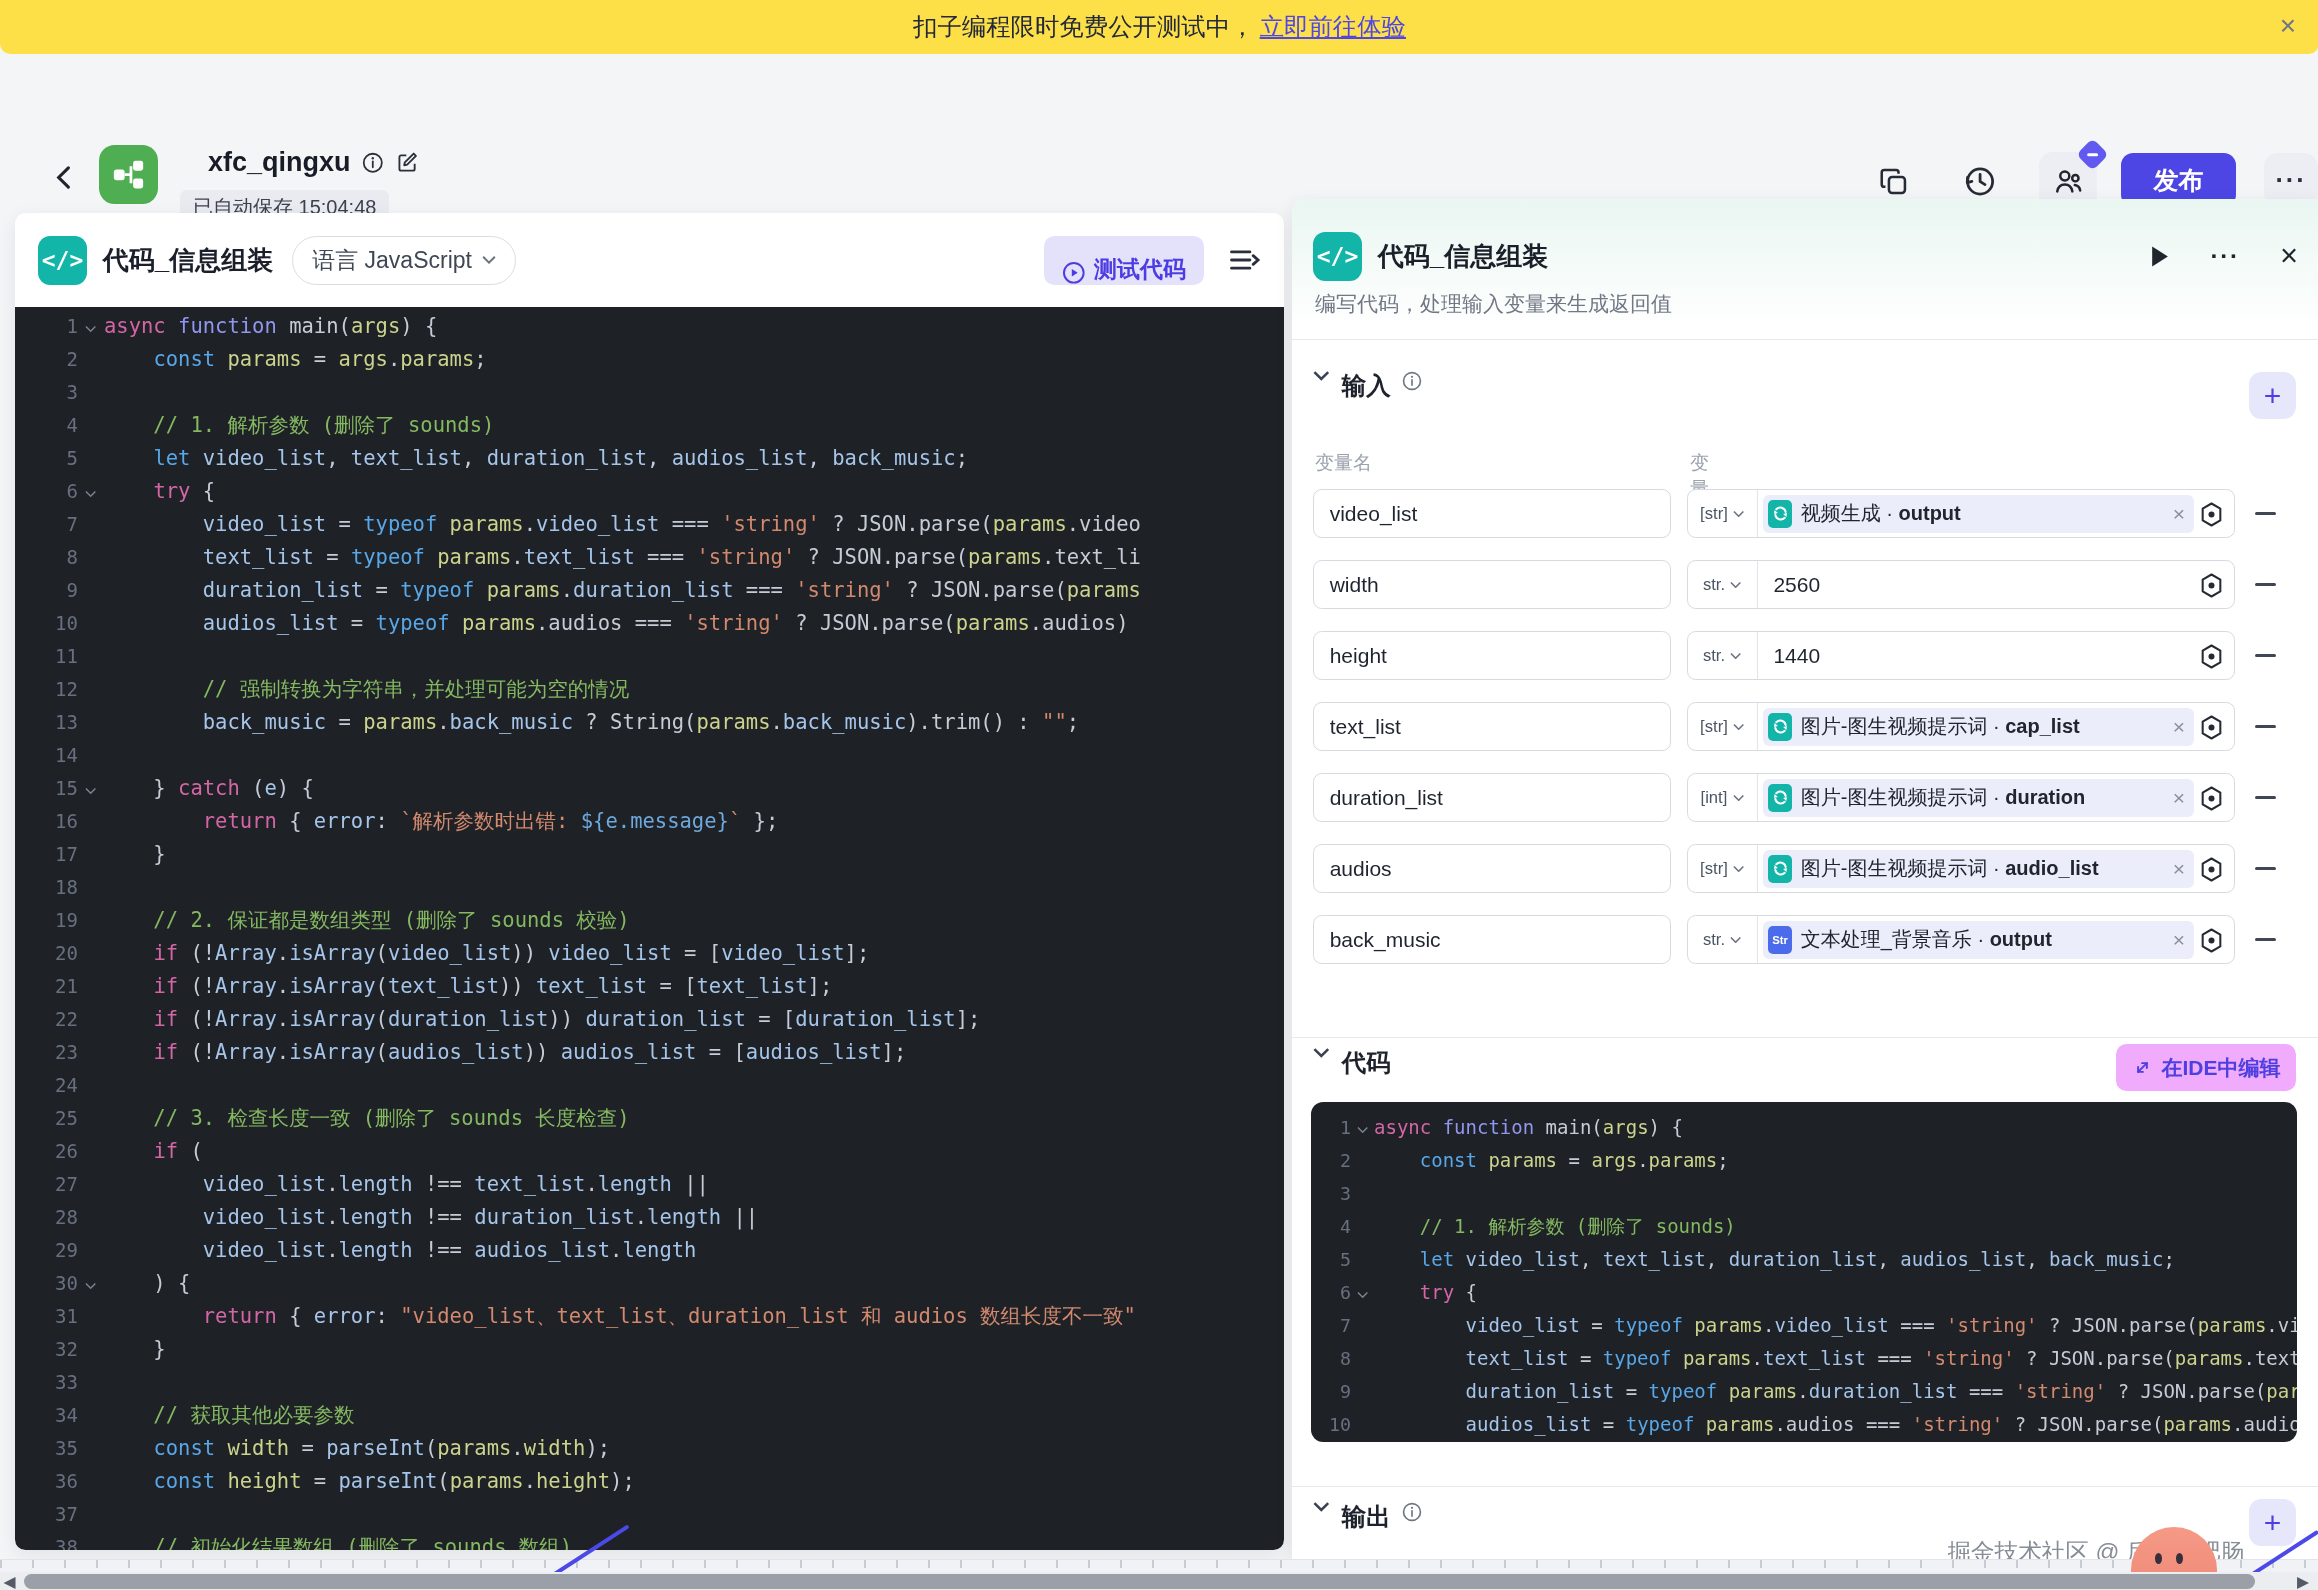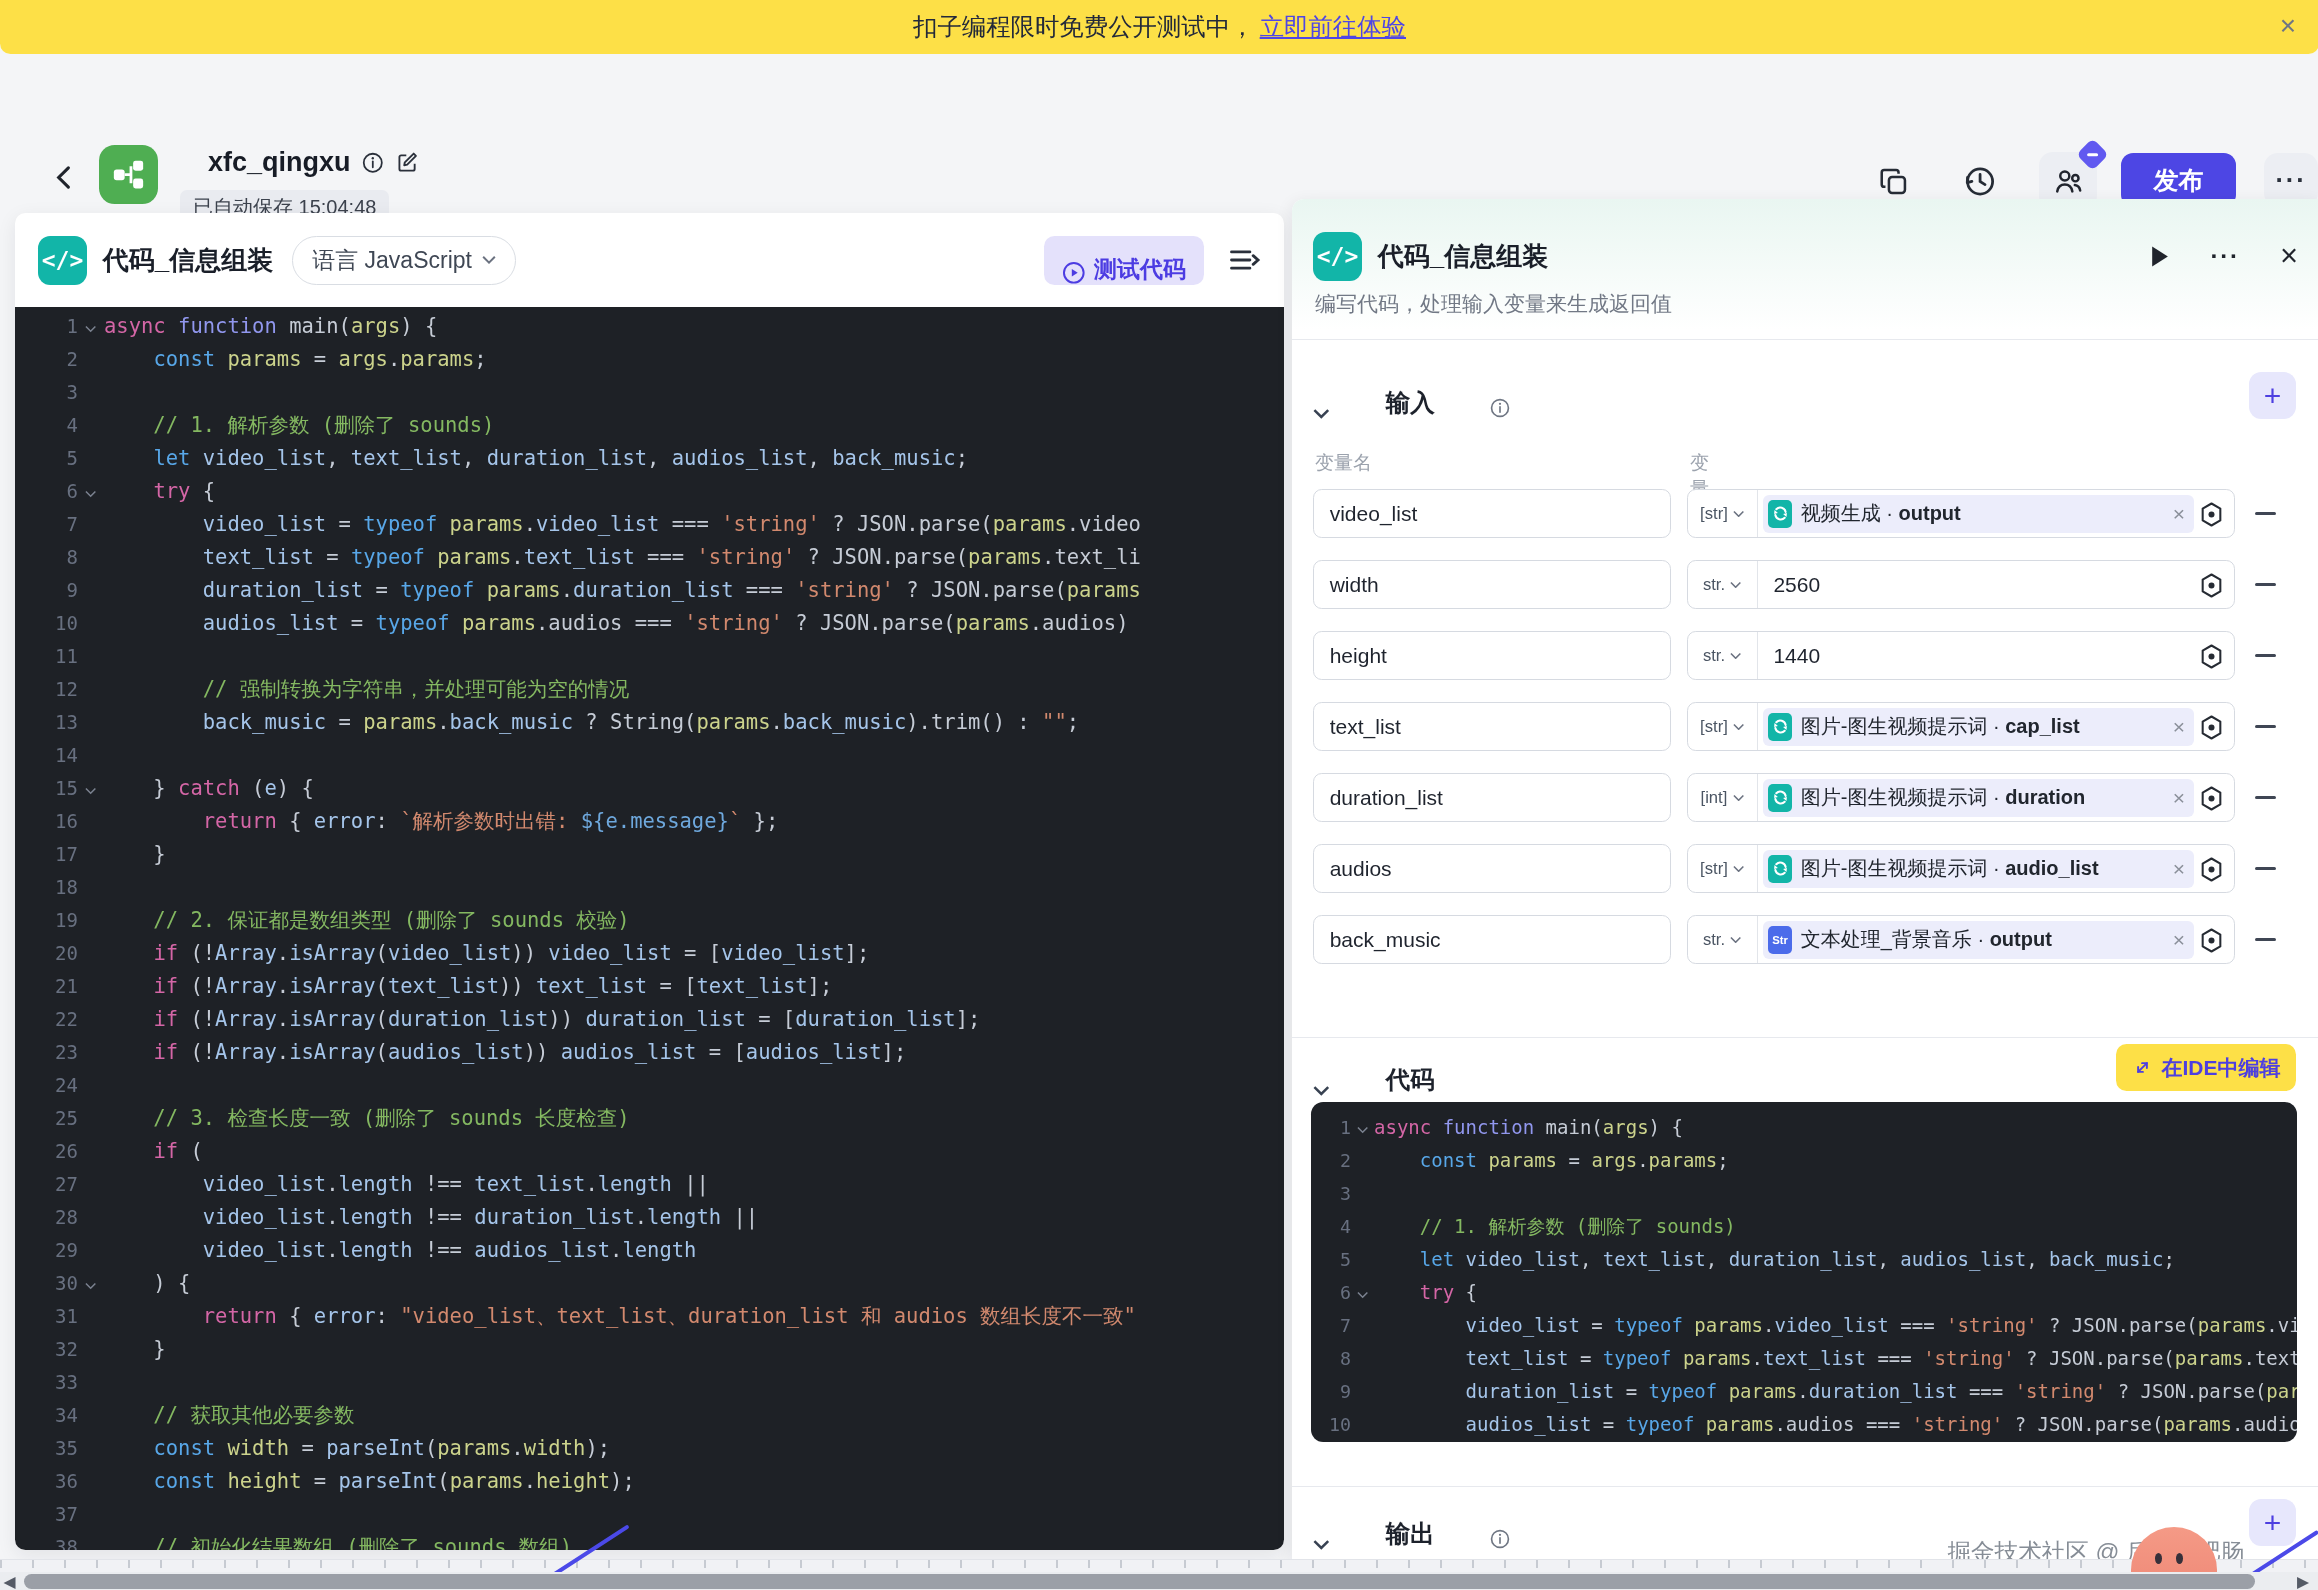--- a/index.html
+++ b/index.html
@@ -99,21 +99,21 @@
   .dp-gradient { position:absolute; top:0; left:0; right:0; height:131px;
     background:linear-gradient(180deg,#e9f6f1 0%, #ffffff 100%); }
   .dp-header { position:absolute; top:31px; left:21px; right:21px; height:52px; display:flex; align-items:center; }
   .dp-title { font-size:26px; font-weight:bold; color:#1a1f29; margin-left:15.7px; }
   .dp-actions { margin-left:auto; display:flex; align-items:center; gap:40px; }
   .dp-actions .act { cursor:pointer; display:flex; align-items:center; color:#20242c; }
   .dp-more { font-size:24.4px; font-weight:bold; letter-spacing:1.7px; color:#20242c; }
   .dp-close { font-size:31px; color:#20242c; line-height:26px; }
   .dp-subtitle { position:absolute; top:91px; left:23px; font-size:21px; color:#717885; }
   .dp-div { position:absolute; left:0; right:0; border-top:1.3px solid #e7e9ee; }
-  .sec-header { position:absolute; left:21px; display:flex; align-items:flex-end; height:49px;gap:44px; }
+  .sec-header { position:absolute; left:21px; display:flex; align-items:flex-start; height:49px; }
   .sec-title { font-size:24.4px; font-weight:bold; color:#1d222c; margin-left:12.2px; }
   .info-icon { margin-left:10.5px; display:flex; }
   .plus-btn {
     position:absolute; left:957px; width:47px; height:47px; border:none; border-radius:12.2px;
     background:#e7e7fc; color:#4d3fe0; font-size:30px; cursor:pointer; line-height:44px;
   }
   .cols { position:absolute; top:251px; left:23px; font-size:19px; color:#9ba2ad; }
   .col-value { position:absolute; left:375px; top:0; }
   .rows { position:absolute; top:290px; left:21px; width:986px; }
   .in-row { display:flex; align-items:center; height:49px; margin-bottom:22px; }
@@ -142,21 +142,21 @@
   .pill-icon.teal { background:#12b5a8; }
   .pill-icon.blue { background:#4b6bea; color:#fff; font-size:11.3px; font-weight:bold; }
   .ref-text { font-size:20px; color:#21262e; white-space:nowrap; overflow:hidden; flex:1; }
   .ref-port { font-weight:600; }
   .pill-close { color:#8a8f99; font-size:21px; margin-left:7px; cursor:pointer; flex:0 0 auto; }
   .hex-icon { position:absolute; right:7.9px; top:9.6px; cursor:pointer; }
   .minus-btn { margin-left:19px; width:24.4px; height:49px; display:flex; align-items:center; justify-content:center; cursor:pointer; }
   .minus-btn i { display:block; width:21px; height:2.6px; background:#3f4654; border-radius:1.7px; }
   .ide-btn {
     position:absolute; left:824px; top:845px; height:47px; padding:0 15.7px;
-    background:#fde047; border:none; border-radius:10.5px; color:#4d3fe0; font-size:21px;
+    background:#f0abfc; border:none; border-radius:10.5px; color:#4d3fe0; font-size:21px;
     display:flex; align-items:center; gap:8.7px; cursor:pointer; font-family:inherit; font-weight:600;
   }
   .mini-editor {
     position:absolute; left:19px; top:903px; width:986px; height:340px;
     background:#1e2126; border-radius:12.2px; overflow:hidden;
     font-family:"DejaVu Sans Mono",monospace; font-size:19px; padding-top:8.7px;
   }
   .mini-editor .cl { height:33px; line-height:33px; }
   .mini-editor .ln { width:40px; font-size:18.3px; }
   .mini-editor .fold { width:23px; }

